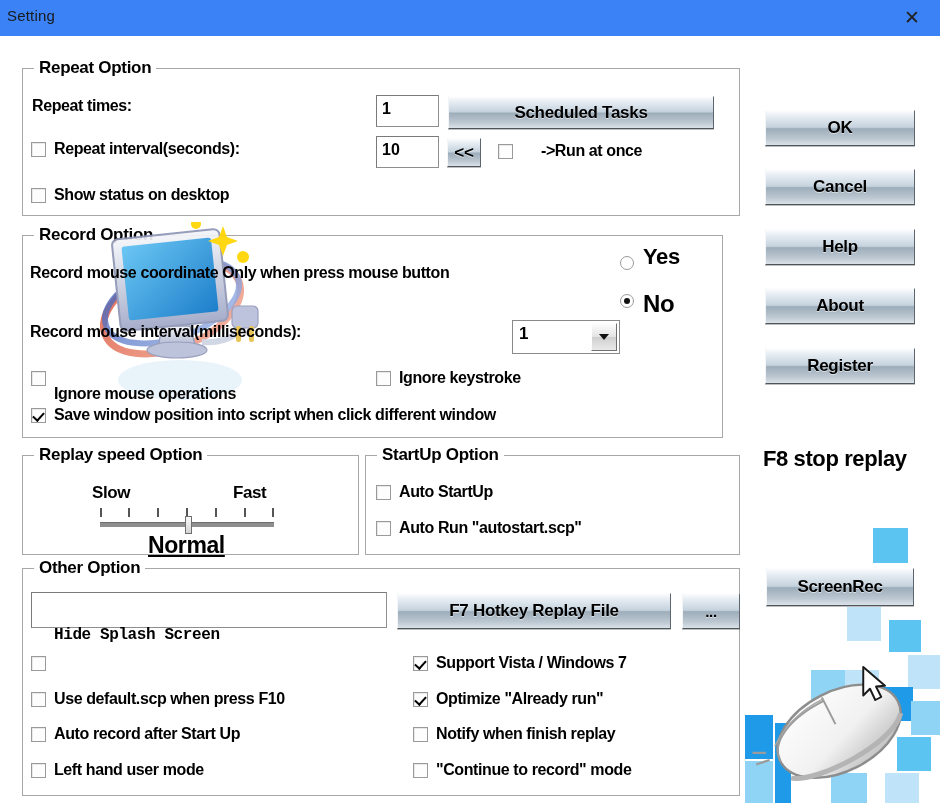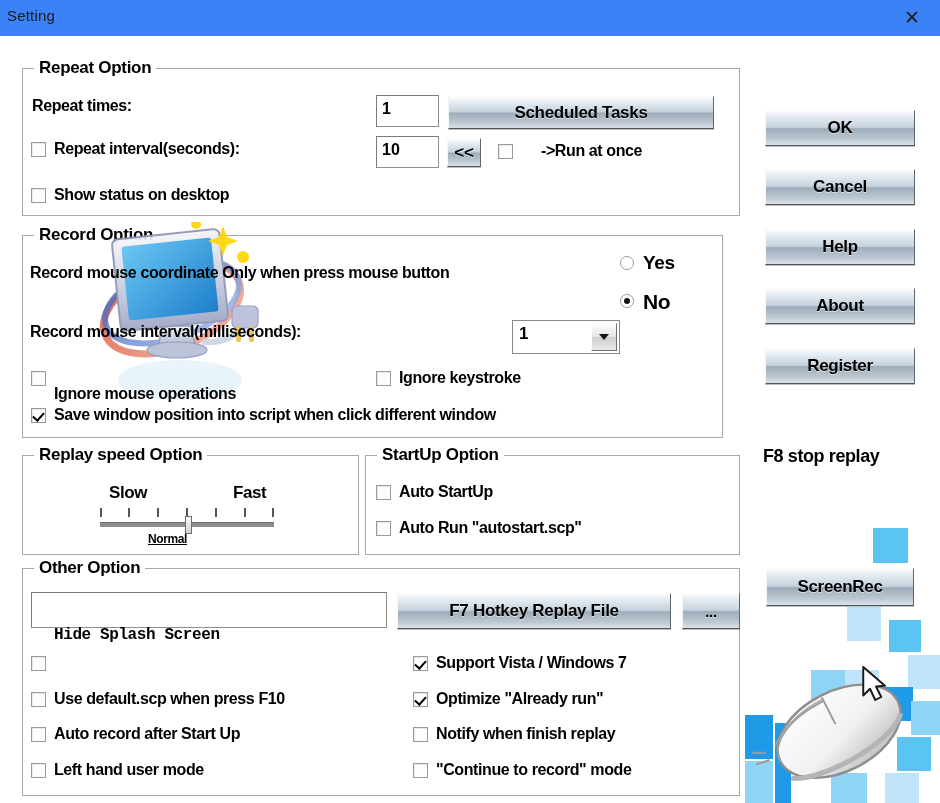--- a/index.html
+++ b/index.html
@@ -224,58 +224,58 @@
   <rect x="144" y="104" width="5" height="16" rx="2" fill="#e6c14a"></rect>
   <rect x="157" y="104" width="5" height="16" rx="2" fill="#e6c14a"></rect>
 
   <path d="M131 4 l4 11 11 4 -11 4 -4 11 -4 -11 -11 -4 11 -4 z" fill="#ffd500"></path>
   <circle cx="104" cy="2" r="5" fill="#ffd500"></circle>
   <circle cx="151" cy="35" r="6" fill="#ffd500"></circle>
 </svg>
 
 <div class="lbl" style="left:30px;top:264px;">Record mouse coordinate Only when press mouse button</div>
 <div class="rb" style="left:620px;top:256px;"></div>
-<div class="lbl" style="left:643px;top:252px;font-size:19px;">Yes</div>
+<div class="lbl" style="left:643px;top:244px;font-size:22px;">Yes</div>
 <div class="rb checked" style="left:620px;top:294px;"></div>
-<div class="lbl" style="left:643px;top:290px;font-size:21px;">No</div>
+<div class="lbl" style="left:643px;top:290px;font-size:24px;">No</div>
 
 <div class="lbl" style="left:30px;top:323px;">Record mouse interval(milliseconds):</div>
 <div class="combo" style="left:512px;top:320px;width:108px;height:34px;">
   <div class="cval">1</div>
   <div class="cbtn"></div>
 </div>
 
 <div class="cb" style="left:31px;top:371px;"></div>
 <div class="lbl" style="left:54px;top:369px;margin-top:16px;">Ignore mouse operations</div>
 <div class="cb" style="left:376px;top:371px;"></div>
 <div class="lbl" style="left:399px;top:369px;">Ignore keystroke</div>
 
 <div class="cb checked" style="left:31px;top:408px;"></div>
 <div class="lbl" style="left:54px;top:406px;">Save window position into script when click different window</div>
 
 <div class="group" style="left:22px;top:455px;width:337px;height:100px;">
   <div class="legend">Replay speed Option</div>
 </div>
-<div class="lbl" style="left:109px;top:483px;font-size:17px;">Slow</div>
+<div class="lbl" style="left:92px;top:483px;font-size:17px;">Slow</div>
 <div class="lbl" style="left:233px;top:483px;font-size:17px;">Fast</div>
 
 <div id="slider-wrap" style="left:100px;top:508px;">
   <div id="slider-ticks">
     <i style="left:0"></i>
       <i style="left:28px"></i>
       <i style="left:57px"></i>
     <i style="left:86px"></i>
       <i style="left:115px"></i>
       <i style="left:144px"></i>
       <i style="left:172px"></i>
   </div>
   <div id="slider-track"></div>
   <div id="slider-thumb"></div>
 </div>
-<div class="lbl" style="left:148px;top:532px;font-size:12px;text-decoration:underline;">Normal</div>
+<div class="lbl" style="left:148px;top:532px;font-size:23px;text-decoration:underline;">Normal</div>
 
 <div class="group" style="left:365px;top:455px;width:375px;height:100px;">
   <div class="legend">StartUp Option</div>
 </div>
 <div class="cb" style="left:376px;top:485px;"></div>
 <div class="lbl" style="left:399px;top:483px;text-align:center;">Auto StartUp</div>
 <div class="cb" style="left:376px;top:521px;"></div>
 <div class="lbl" style="left:399px;top:519px;">Auto Run "autostart.scp"</div>
 
 <div class="group" style="left:22px;top:568px;width:718px;height:228px;">
@@ -301,21 +301,21 @@
 <div class="cb" style="left:413px;top:727px;"></div>
 <div class="lbl" style="left:436px;top:725px;">Notify when finish replay</div>
 <div class="cb" style="left:413px;top:763px;"></div>
 <div class="lbl" style="left:436px;top:761px;">"Continue to record" mode</div>
 
 <div class="btn" style="left:765px;top:110px;width:150px;height:36px;">OK</div>
 <div class="btn" style="left:765px;top:169px;width:150px;height:36px;">Cancel</div>
 <div class="btn" style="left:765px;top:229px;width:150px;height:36px;">Help</div>
 <div class="btn" style="left:765px;top:288px;width:150px;height:36px;text-align:center;">About</div>
 <div class="btn" style="left:765px;top:348px;width:150px;height:36px;">Register</div>
-<div class="lbl" style="left:763px;top:446px;font-size:18px;text-align:right;">F8 stop replay</div>
+<div class="lbl" style="left:763px;top:446px;font-size:22px;text-align:right;">F8 stop replay</div>
 
 <div id="mouse-art">
   <div class="sq" style="left:128px;top:13px;width:35px;height:35px;background:#5bc4f1;"></div>
   <div class="sq" style="left:102px;top:92px;width:34px;height:34px;background:#bfe4f9;"></div>
   <div class="sq" style="left:144px;top:105px;width:32px;height:32px;background:#5bc4f1;"></div>
   <div class="sq" style="left:163px;top:140px;width:34px;height:34px;background:#bfe4f9;"></div>
   <div class="sq" style="left:66px;top:155px;width:34px;height:34px;background:#8fd4f5;"></div>
   <div class="sq" style="left:100px;top:155px;width:34px;height:34px;background:#bfe4f9;"></div>
   <div class="sq" style="left:134px;top:172px;width:34px;height:34px;background:#1e9ae8;"></div>
   <div class="sq" style="left:166px;top:186px;width:30px;height:34px;background:#8fd4f5;"></div>

